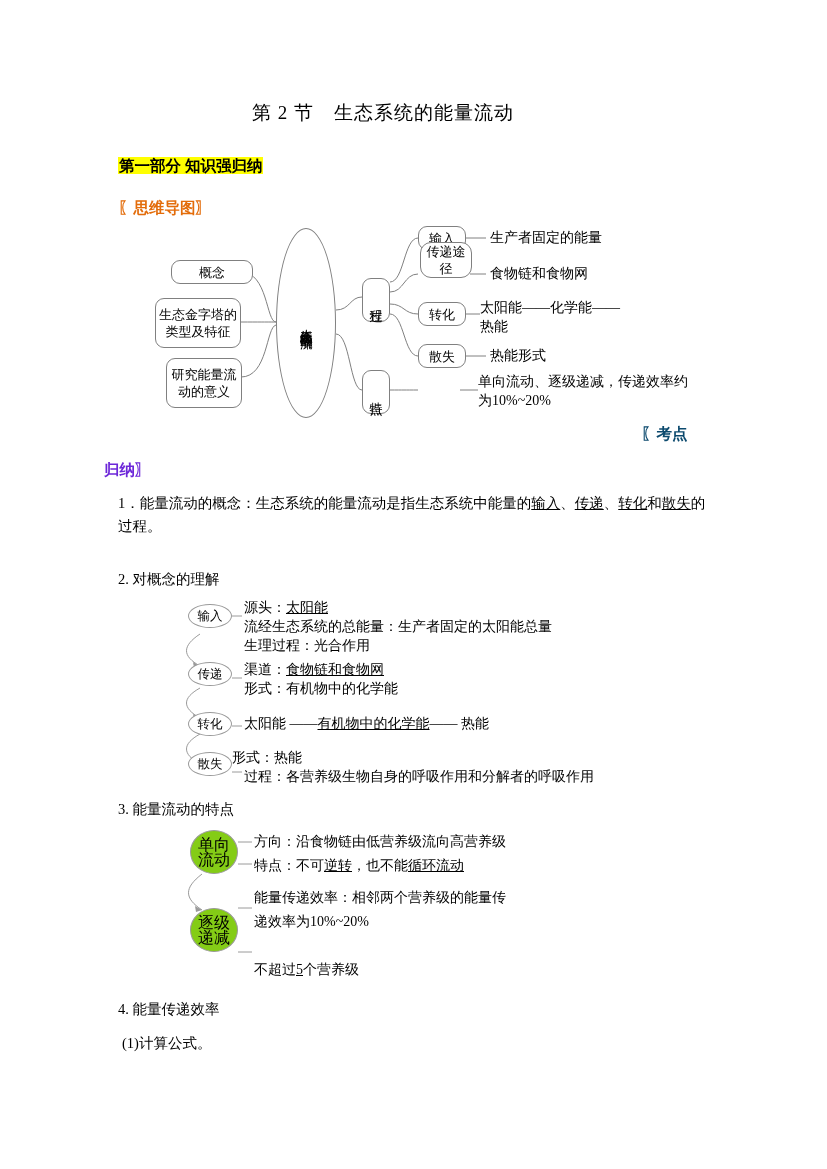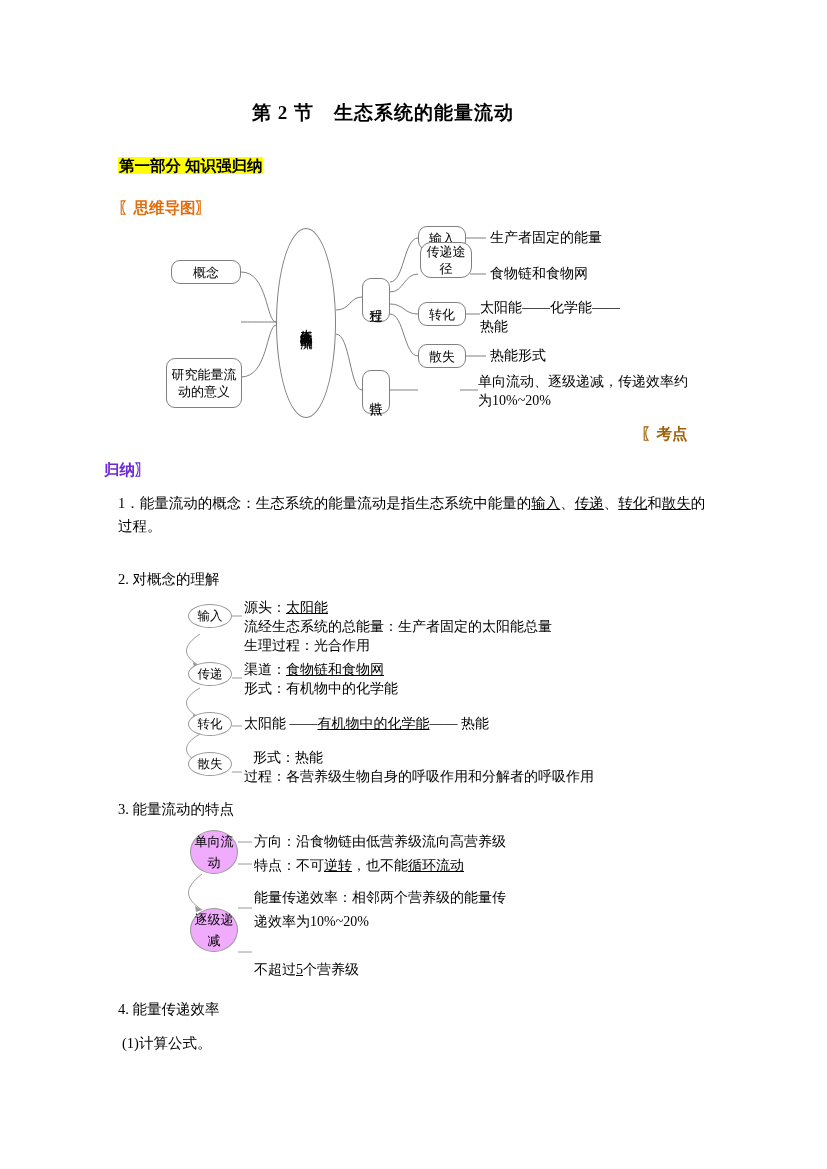--- a/index.html
+++ b/index.html
@@ -21,21 +21,21 @@
     width: 827px;
     height: 1169px;
   }
   .title {
     position: absolute;
     top: 100px;
     left: 0;
     width: 766px;
     text-align: center;
     font-size: 19px;
-    font-weight: bold;
+    font-weight: normal;
     letter-spacing: 1px;
   }
   .hl-yellow {
     background: #ffff00;
     font-weight: bold;
     font-size: 15.5px;
     padding: 0 1px;
   }
   .sec1 {
     position: absolute;
@@ -49,21 +49,21 @@
   }
   .sec2 {
     position: absolute;
     left: 118px;
     top: 198px;
   }
   .kaodian {
     position: absolute;
     left: 641px;
     top: 424px;
-    color: #a16207;
+    color: #0c4a6e;
     font-weight: bold;
     font-size: 15.5px;
   }
   .guina {
     position: absolute;
     left: 104px;
     top: 460px;
     color: #6d28d9;
     font-weight: bold;
     font-size: 15.5px;
@@ -127,27 +127,27 @@
     display: flex;
     align-items: center;
     justify-content: center;
     background: #fff;
     box-sizing: border-box;
   }
   .pill2 {
     position: absolute;
     border: 1px solid #9a9a9a;
     border-radius: 50%;
-    font-size: 13px;
-    line-height: 21px;
-    text-align: center;
-    display: flex;
-    align-items: center;
-    justify-content: center;
-    background: #f0abfc;
+    font-size: 16px;
+    line-height: 15px;
+    text-align: center;
+    display: flex;
+    align-items: center;
+    justify-content: center;
+    background: #84cc16;
     box-sizing: border-box;
   }
   svg.lines { position: absolute; left: 0; top: 0; overflow: visible; }
 </style>
 </head>
 <body>
 
 <div class="page">
 
   <div class="title">第 2 节　生态系统的能量流动</div>
@@ -175,21 +175,22 @@
 
       <path d="M272,168 C286,168 286,168 300,168" stroke="#808080" fill="none" stroke-width="1"></path>
 
       <line x1="348" y1="16" x2="368" y2="16" stroke="#808080" stroke-width="1"></line>
       <line x1="352" y1="52" x2="368" y2="52" stroke="#808080" stroke-width="1"></line>
       <line x1="348" y1="92" x2="362" y2="92" stroke="#808080" stroke-width="1"></line>
       <line x1="348" y1="134" x2="368" y2="134" stroke="#808080" stroke-width="1"></line>
       <line x1="342" y1="168" x2="360" y2="168" stroke="#808080" stroke-width="1"></line>
     </svg>
 
-    <div class="node" style="left:53px; top:38px; width:70px; height:24px;">概念</div>
+    <div class="node" style="left:53px; top:38px; width:82px; height:24px;">概念</div>
+    <div class="node" style="left:37px; top:76px; width:86px; height:50px;">生态金字塔的类型及特征</div>
     <div class="node" style="left:48px; top:136px; width:76px; height:50px;">研究能量流动的意义</div>
 
     <div class="ellipse" style="left:158px; top:6px; width:60px; height:190px;">生态系统的能量流动</div>
 
     <div class="node vert" style="left:244px; top:56px; width:28px; height:44px;">过程</div>
     <div class="node vert" style="left:244px; top:148px; width:28px; height:44px;">特点</div>
 
     <div class="node" style="left:300px; top:4px; width:48px; height:24px;">输入</div>
     <div class="plain" style="left:372px; top:6px;">生产者固定的能量</div>
 
@@ -240,21 +241,21 @@
       <span>渠道：</span><span class="u">食物链和食物网</span>
     </div>
     <div class="plain" style="left:84px; top:79px;">形式：有机物中的化学能</div>
 
     <div class="pill" style="left:28px; top:112px; width:44px; height:24px;">转化</div>
     <div class="plain" style="left:84px; top:114px;">
       <span>太阳能 ——</span><span class="u">有机物中的化学能</span><span>—— 热能</span>
     </div>
 
     <div class="pill" style="left:28px; top:152px; width:44px; height:24px;">散失</div>
-    <div class="plain" style="left:93px; top:148px;">形式：热能</div>
+    <div class="plain" style="left:72px; top:148px;">形式：热能</div>
     <div class="plain" style="left:84px; top:167px;">过程：各营养级生物自身的呼吸作用和分解者的呼吸作用</div>
   </div>
 
   <div class="body-text" style="left:118px; top:798px;">3. 能量流动的特点</div>
 
   <div class="sub" style="left:160px; top:826px; width:560px; height:150px;">
     <svg class="lines" width="560" height="150">
       <path d="M42,48 C24,62 24,72 42,84" stroke="#9a9a9a" fill="none" stroke-width="1"></path>
       <polygon points="42,84 35,80 36,86" fill="#9a9a9a"></polygon>
       <line x1="78" y1="16" x2="92" y2="16" stroke="#9a9a9a" stroke-width="1"></line>

